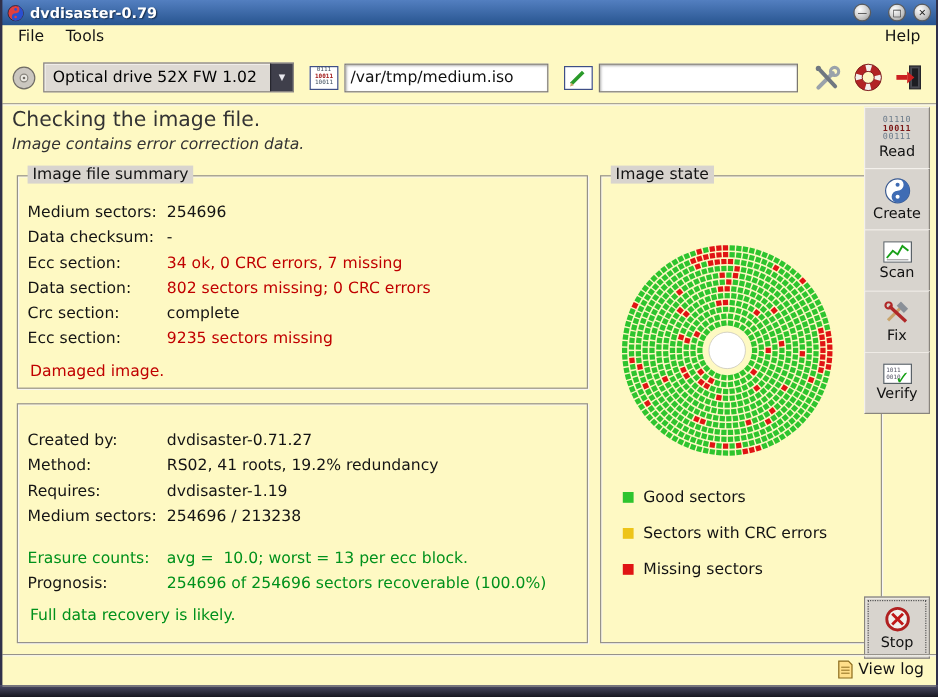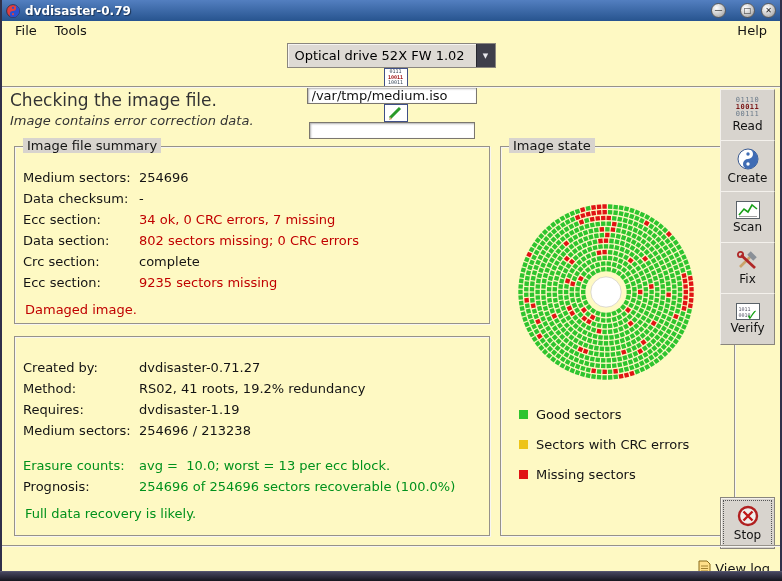--- a/index.html
+++ b/index.html
@@ -28,21 +28,21 @@
   .tb-btn:first-child { margin-right:8px; }
 
   
   .menubar { position:absolute; left:2px; right:2px; top:21px; height:22px;
     display:flex; align-items:flex-start; padding:0 4px; font-size:13px; color:#141414; }
   .menu-item { padding:2px 9px; cursor:pointer; }
   .menu-right { margin-left:auto; }
 
   
   .toolbar { position:absolute; left:2px; right:2px; top:43px; height:43px;
-    display:flex; align-items:center; padding-left:6px; padding-right:10px;flex-direction:column; }
+    display:flex; align-items:center; padding-left:6px; padding-right:10px; }
   .combo { width:209px; height:25px; margin-left:4px; background:#dedad4;
     border:1px solid #8a867e; box-shadow:inset 1px 1px 0 #f6f4f0;
     display:flex; align-items:center; cursor:pointer; }
   .combo-text { flex:1; font-size:13px; padding-left:7px; white-space:nowrap; overflow:hidden; }
   .combo-arrow { width:19px; height:23px; background:#3f3f4b; border-left:1px solid #26262e;
     color:#e8e8ee; display:flex; align-items:center; justify-content:center; font-size:7px; }
   .entry { height:24px; background:#fff; border:1px solid #7b776f;
     box-shadow:inset 1px 1px 2px rgba(0,0,0,.30); font-family:"DejaVu Sans",sans-serif;
     font-size:13px; padding:0 4px; color:#111; }
   .file-icon { width:24px; height:20px; background:#fff; border:1px solid #3f4f86;
@@ -94,21 +94,21 @@
     outline:1px dotted #555; outline-offset:-4px; cursor:pointer;
     display:flex; flex-direction:column; align-items:center; justify-content:center; gap:1px; }
   .verify-icon { position:relative; width:24px; height:17px; background:#fff; border:1px solid #5a6268; }
   .v-digits { display:block; font-family:"DejaVu Sans Mono",monospace; font-size:5px;
     line-height:6px; color:#556; padding:2px 0 0 2px; }
   .v-check { position:absolute; right:0; bottom:-4px; color:#13a013; font-size:15px;
     font-weight:bold; line-height:15px; }
 
   
   #view-log { position:absolute; right:12px; top:550px; display:flex; align-items:center;
-    gap:3px; font-size:13px; color:#141414; cursor:pointer;margin-top:10px; }
+    gap:3px; font-size:13px; color:#141414; cursor:pointer; }
 </style>
 </head>
 <body>
 
 <div class="window">
   <div class="side-frame left"></div>
   <div class="side-frame right"></div>
 
   <div class="titlebar">
     <svg width="14" height="14" viewBox="0 0 22 22">

